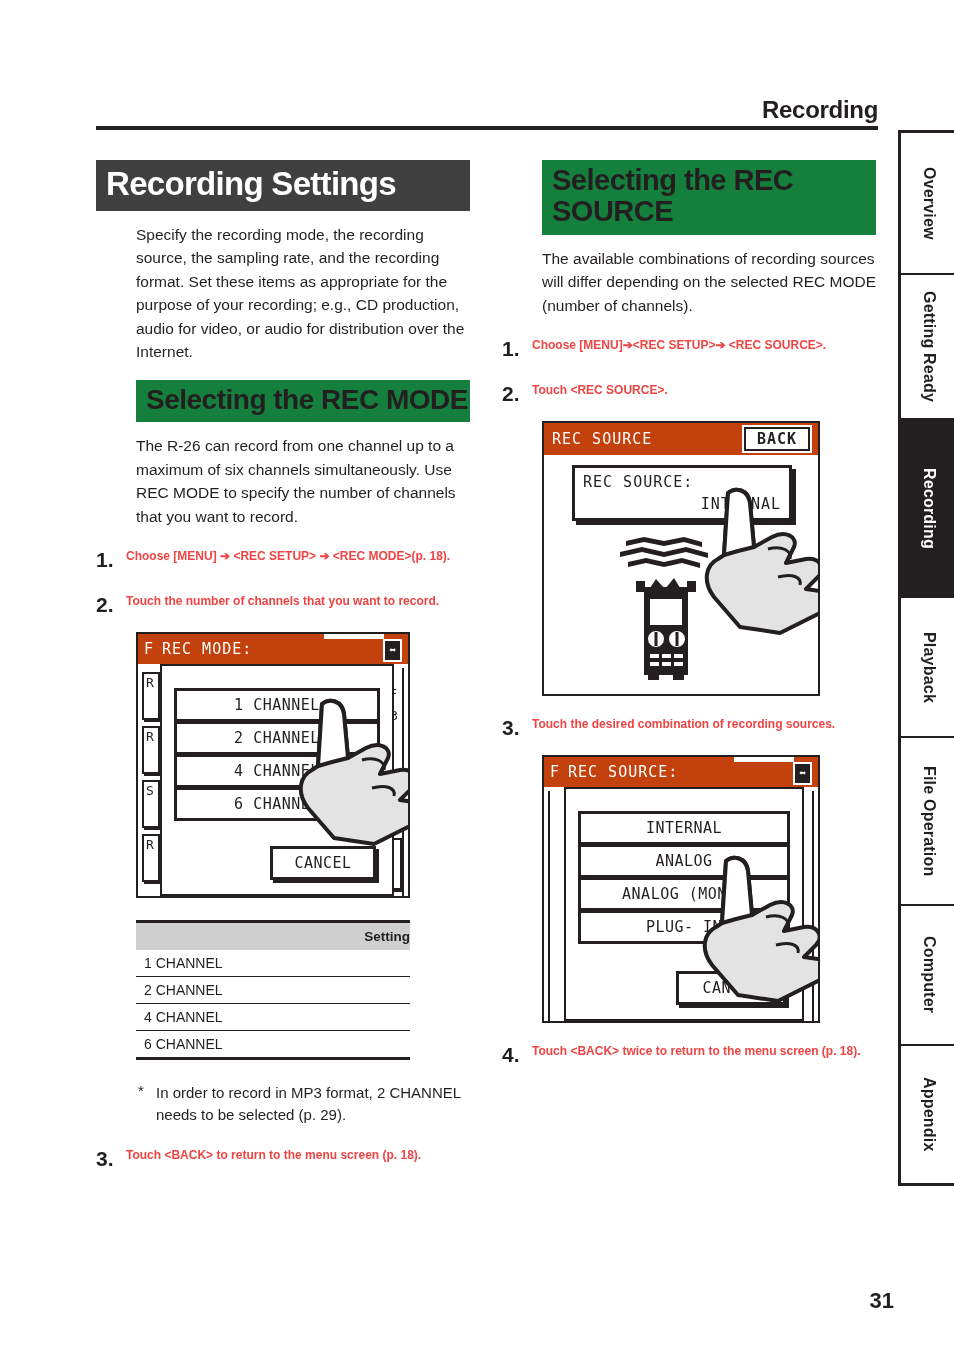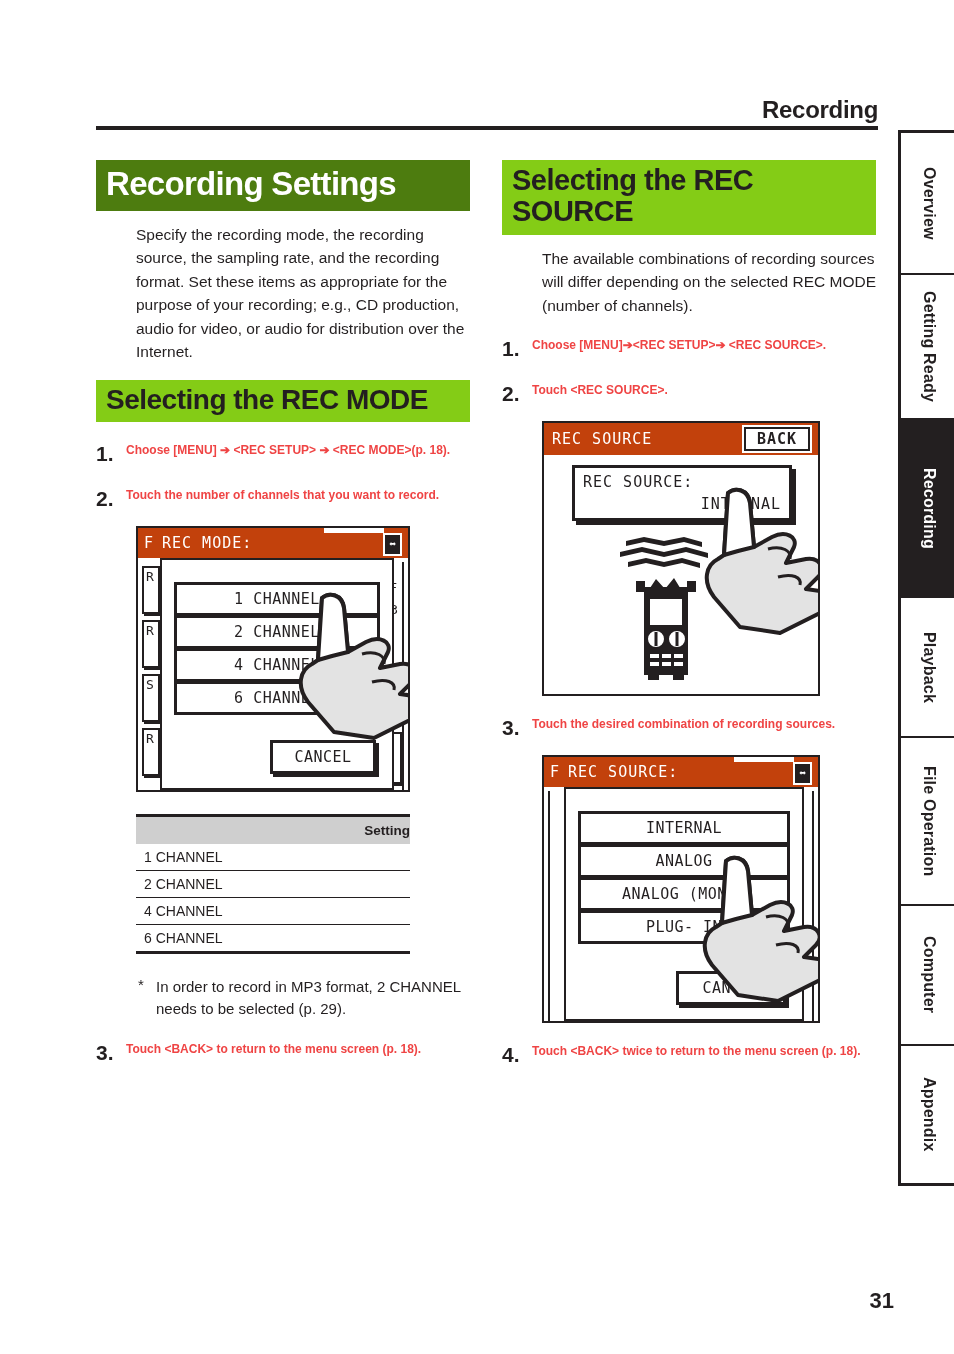--- a/index.html
+++ b/index.html
@@ -37,36 +37,37 @@
   .column {
     position: absolute;
     top: 160px;
     width: 374px;
   }
   #col-left  { left: 96px; }
   #col-right { left: 502px; }
 
   
   .band-dark {
-    background: #4d7c0f;
+    background: #404040;
     color: #ffffff;
     font-size: 33px;
     font-weight: bold;
     letter-spacing: -0.7px;
     padding: 6px 0 9px 10px;
     line-height: 1.08;
   }
   .band-gray {
-    background: #84cc16;
+    background: #15803d;
     color: #231f20;
     font-size: 28px;
     font-weight: bold;
     letter-spacing: -0.5px;
     padding: 5px 0 7px 10px;
     line-height: 1.08;
+    margin-left: 40px;
   }
 
   
   .para {
     margin: 12px 0 0 40px;
     font-size: 15.5px;
     line-height: 1.52;
     color: #231f20;
   }
 
@@ -296,20 +297,21 @@
 </div>
 
 <div id="col-left" class="column">
 
   <div class="band-dark">Recording Settings</div>
 
   <p class="para">Specify the recording mode, the recording source, the sampling rate, and the recording format. Set these items as appropriate for the purpose of your recording; e.g., CD production, audio for video, or audio for distribution over the Internet.</p>
 
   <div class="band-gray" style="margin-top:16px;">Selecting the REC MODE</div>
 
+  <p class="para">The R-26 can record from one channel up to a maximum of six channels simultaneously. Use REC MODE to specify the number of channels that you want to record.</p>
 
   <div class="step">
     <div class="step-num">1.</div>
     <div class="step-txt">Choose [MENU] ➔ &lt;REC SETUP&gt; ➔ &lt;REC MODE&gt;(p. 18).</div>
   </div>
 
   <div class="step">
     <div class="step-num">2.</div>
     <div class="step-txt">Touch the number of channels that you want to record.</div>
   </div>

